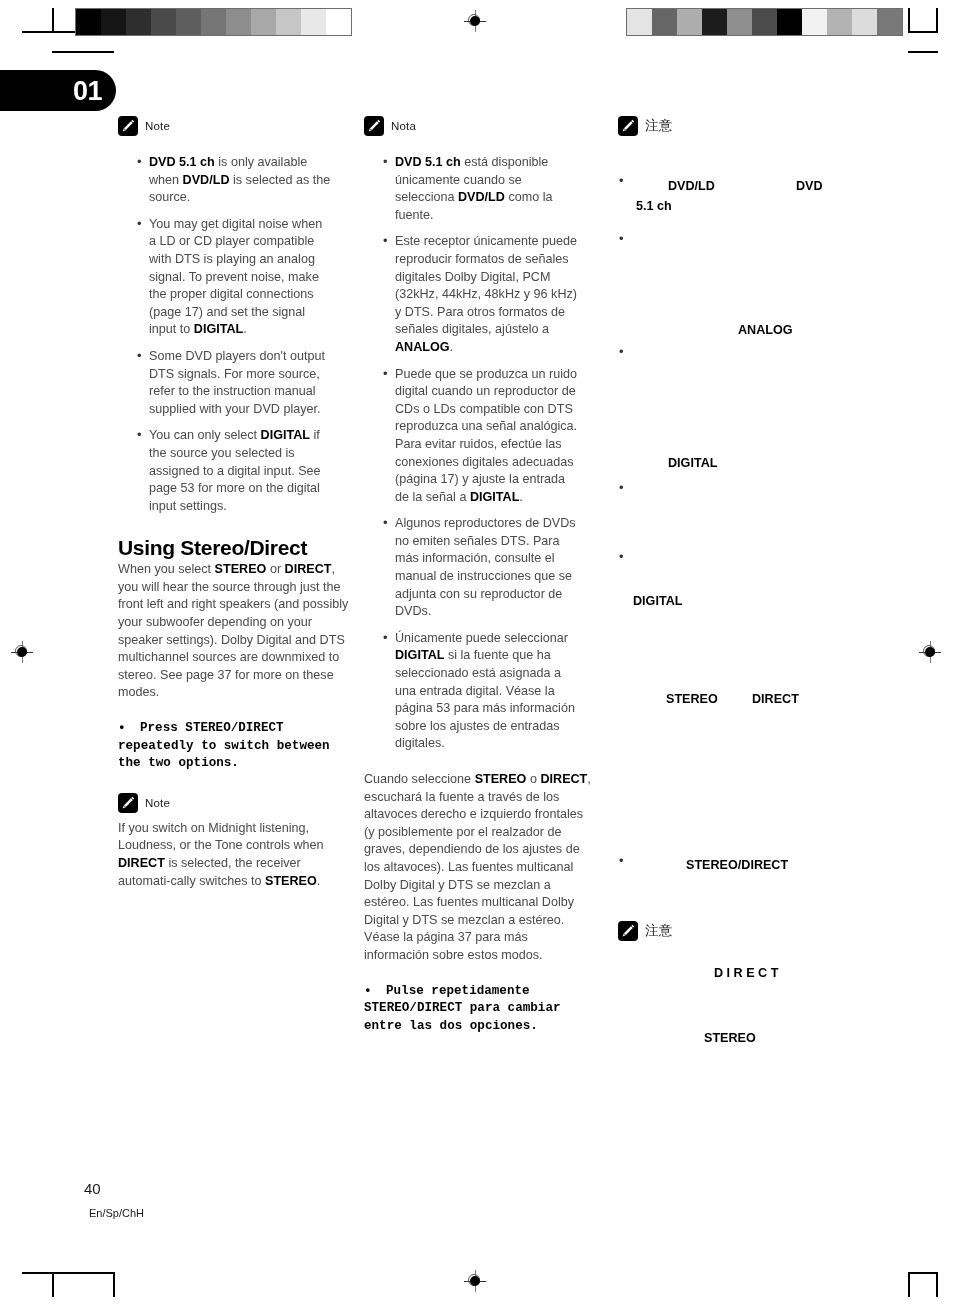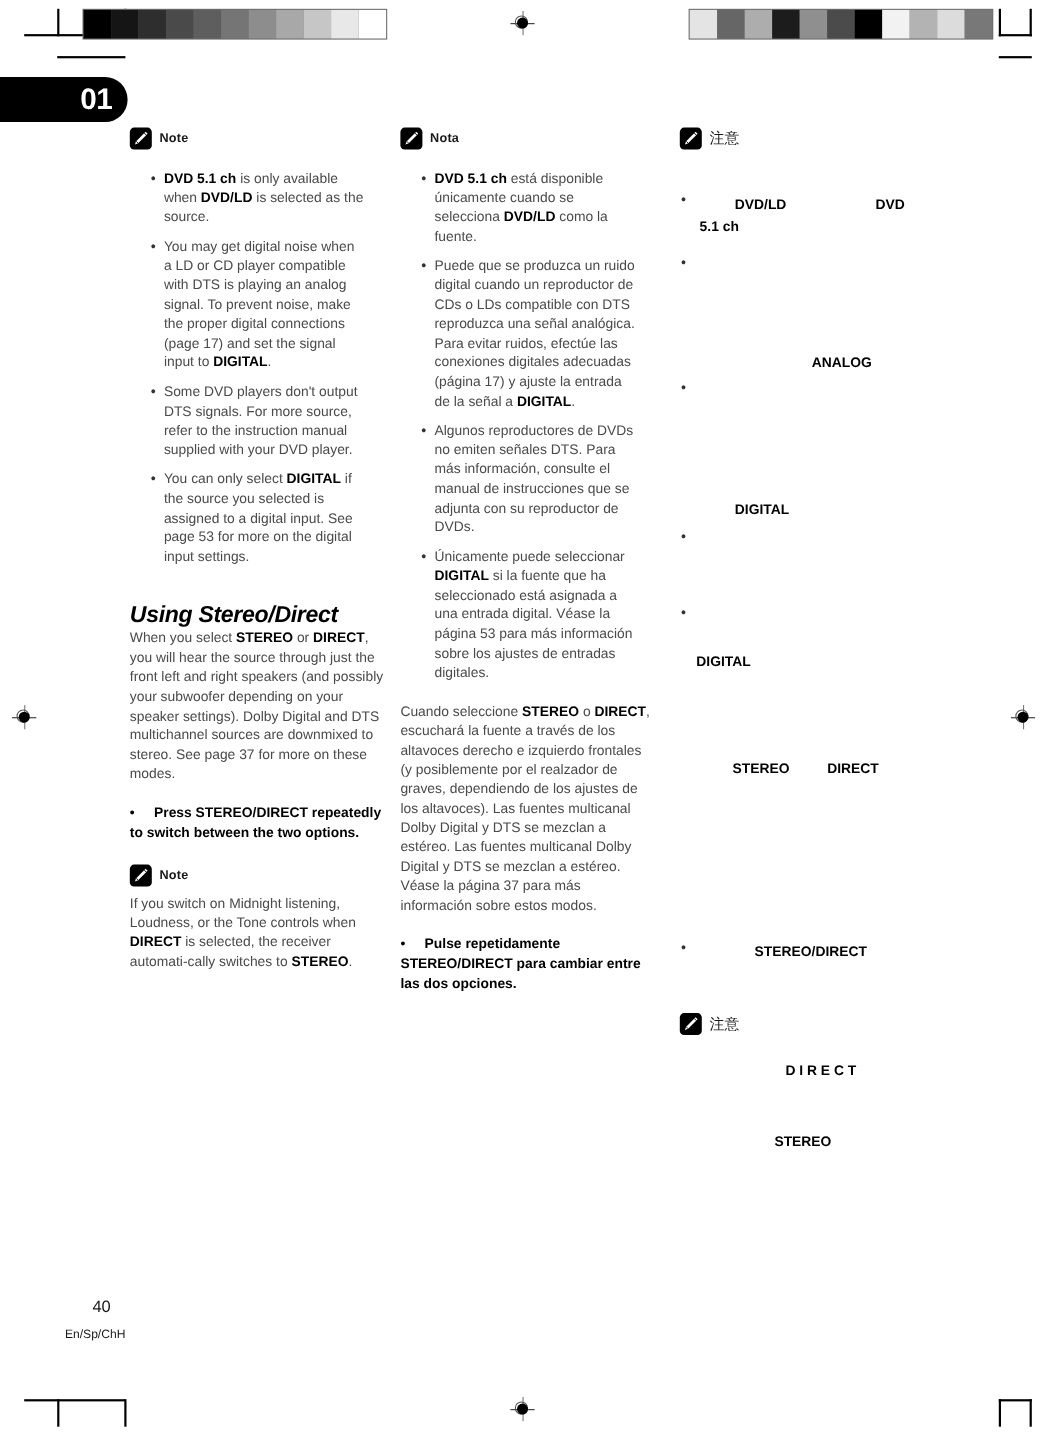--- a/index.html
+++ b/index.html
@@ -83,21 +83,21 @@
   .note-icon {
     width: 20px; height: 20px;
     background: #000;
     border-radius: 4px;
     position: relative;
     flex: 0 0 auto;
   }
   .note-icon svg { position: absolute; left: 2px; top: 2px; }
   .note-label {
     font-size: 11.5px;
-    font-weight: bold;
+    font-weight: normal;
     letter-spacing: 0.2px;
   }
   .note-label.cjk { font-size: 13.5px; font-weight: normal; font-family: Liberation Serif, serif; }
 
   
   p.body {
     margin: 0 0 9px 0;
     font-size: 12.6px;
     line-height: 17.6px;
     color: #4a4a4a;
@@ -117,37 +117,37 @@
   ul.bullets li:before {
     content: "\2022";
     position: absolute;
     left: 1px; top: -1px;
     color: #333;
     font-size: 13px;
   }
   ul.bullets li b { color: #000; font-weight: bold; }
 
   h2.section-title {
-    margin: 32px 0 2px 0;
+    margin: 21px 0 2px 0;
     font-size: 21px;
     line-height: 23px;
     font-weight: bold;
     color: #000;
     letter-spacing: -0.3px;
-    font-style: italic;
   }
 
   .action-item {
     position: relative;
     margin-top: 18px;
     padding-left: 0px;
     font-size: 12.6px;
     line-height: 17.6px;
     font-weight: bold;
     color: #000;
+    font-family: Liberation Mono, monospace;
   }
   .action-item .ai-bullet {
     display: inline-block;
     width: 22px;
     font-weight: bold;
   }
 
   .note-block { margin-top: 20px; }
 
   
@@ -170,21 +170,21 @@
 
   
   #page-number {
     position: absolute;
     left: 84px; top: 1180px;
     font-size: 15px;
     color: #1a1a1a;
   }
   #page-locale {
     position: absolute;
-    left: 59px; top: 1207px;
+    left: 89px; top: 1207px;
     font-size: 11px;
     color: #1a1a1a;
   }
 </style>
 </head>
 <body>
 
 <div class="crop-mark" style="left:22px; top:31px; width:92px; height:2px;"></div>
 <div class="crop-mark" style="left:113px; top:8px; width:2px; height:25px;"></div>
 <div class="crop-mark" style="left:52px; top:51px; width:62px; height:2px;"></div>
@@ -310,20 +310,21 @@
         <path d="M12.4 1.8 L14.2 3.6 L5.6 12.2 L2.6 13.4 L3.8 10.4 Z" fill="#fff"></path>
         <path d="M11.2 3.0 L13.0 4.8" stroke="#000" stroke-width="0.9" fill="none"></path>
         <path d="M3.8 10.4 L5.6 12.2" stroke="#000" stroke-width="0.8" fill="none"></path>
       </svg>
     </span>
     <span class="note-label">Nota</span>
   </div>
 
   <ul class="bullets" id="sp-notes">
       <li><b>DVD 5.1 ch</b> está disponible únicamente cuando se selecciona <b>DVD/LD</b> como la fuente.</li>
+      <li>Este receptor únicamente puede reproducir formatos de señales digitales Dolby Digital, PCM (32kHz, 44kHz, 48kHz y 96 kHz) y DTS. Para otros formatos de señales digitales, ajústelo a <b>ANALOG</b>.</li>
       <li>Puede que se produzca un ruido digital cuando un reproductor de CDs o LDs compatible con DTS reproduzca una señal analógica. Para evitar ruidos, efectúe las conexiones digitales adecuadas (página 17) y ajuste la entrada de la señal a <b>DIGITAL</b>.</li>
       <li>Algunos reproductores de DVDs no emiten señales DTS. Para más información, consulte el manual de instrucciones que se adjunta con su reproductor de DVDs.</li>
       <li>Únicamente puede seleccionar <b>DIGITAL</b> si la fuente que ha seleccionado está asignada a una entrada digital. Véase la página 53 para más información sobre los ajustes de entradas digitales.</li>
     </ul>
 
   <p class="body" id="sp-section-body">Cuando seleccione <b>STEREO</b> o <b>DIRECT</b>, escuchará la fuente a través de los altavoces derecho e izquierdo frontales (y posiblemente por el realzador de graves, dependiendo de los ajustes de los altavoces). Las fuentes multicanal Dolby Digital y DTS se mezclan a estéreo. Las fuentes multicanal Dolby Digital y DTS se mezclan a estéreo. Véase la página 37 para más información sobre estos modos.</p>
 
   <div class="action-item">
     <span class="ai-bullet">•</span><span>Pulse repetidamente STEREO/DIRECT para cambiar entre las dos opciones.</span>
   </div>

